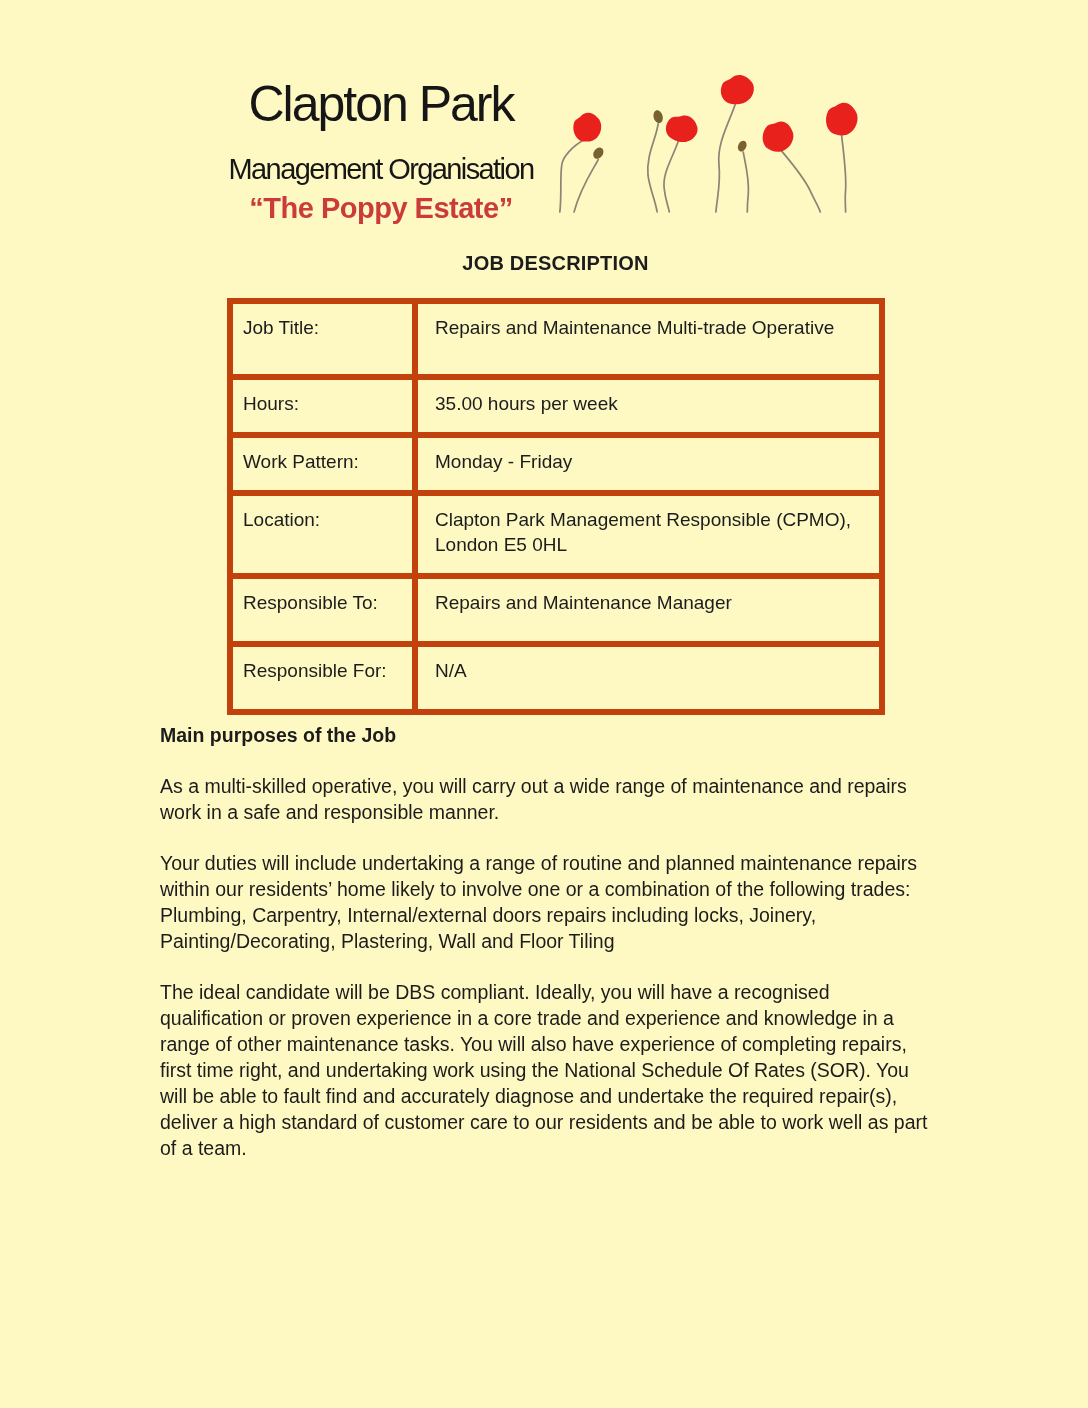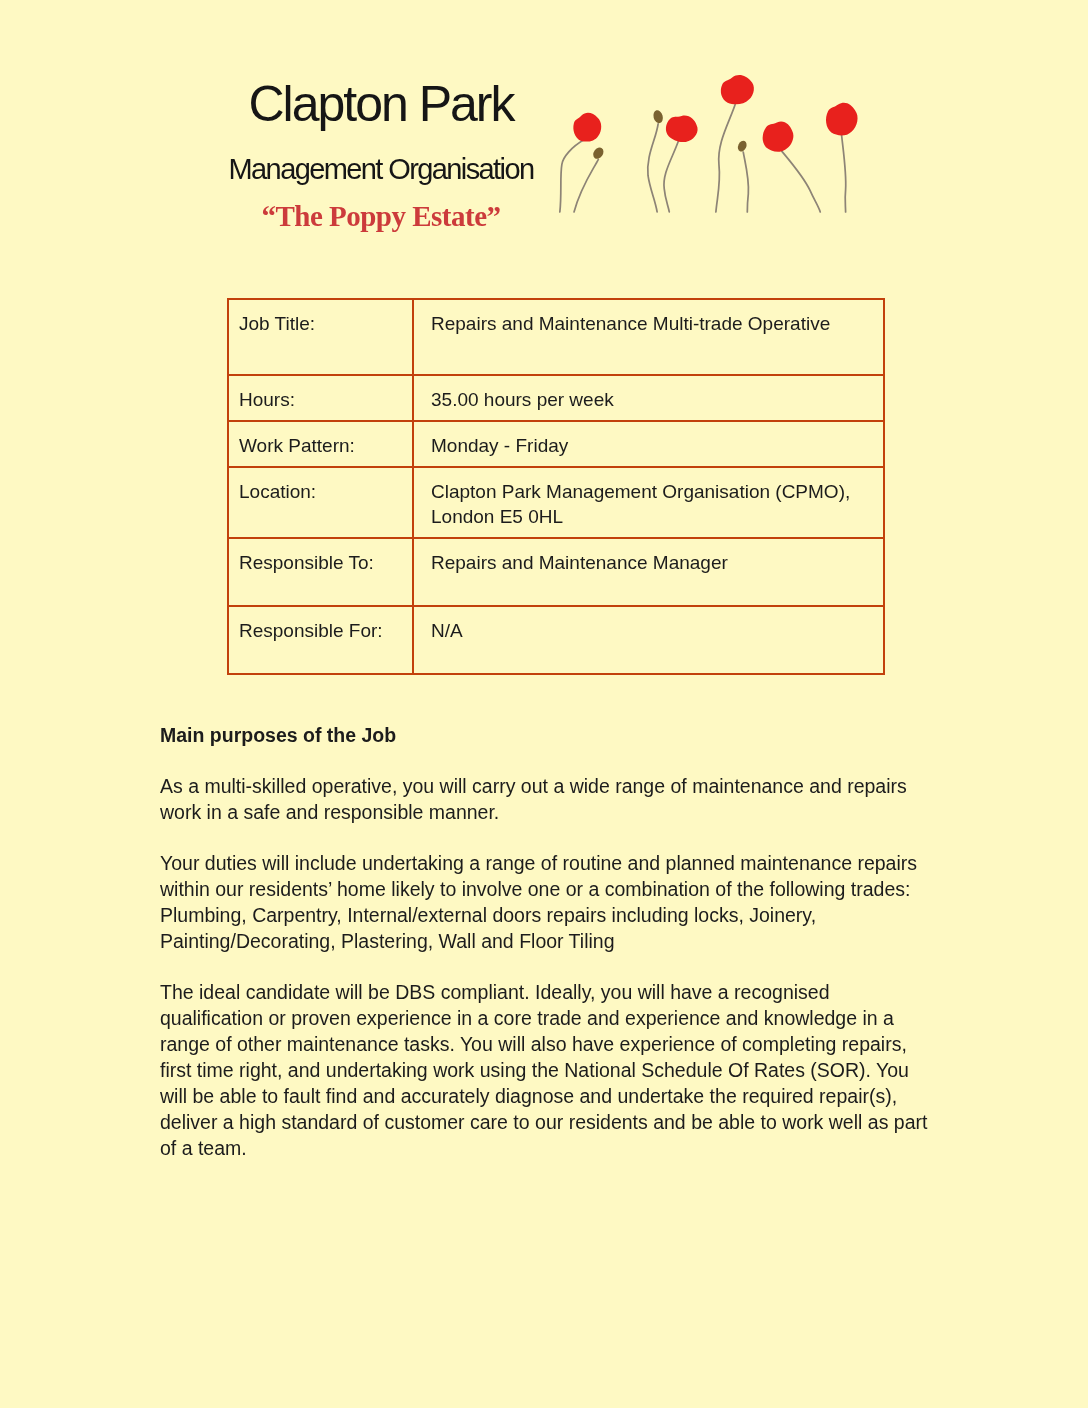--- a/index.html
+++ b/index.html
@@ -22,46 +22,45 @@
   .logo-title {
     font-size:50px; line-height:1.05; font-weight:500;
     letter-spacing:-2px; white-space:nowrap;
   }
   .logo-subtitle {
     font-size:29px; line-height:1.05; font-weight:500;
     letter-spacing:-1.6px; margin-top:23px; white-space:nowrap;
   }
   .logo-tagline {
     font-size:29px; line-height:1.05; font-weight:bold;
-    letter-spacing:-0.5px; margin-top:17px; white-space:nowrap;
+    letter-spacing:-0.5px; margin-top:9px; white-space:nowrap;
     color:var(--tagline-red, #cc3b3b);
-    font-family:Liberation Serif, serif;
   }
   .poppies {
     position:absolute; left:553px; top:62px;
     width:342px; height:152px;
   }
 
   
   .doc-heading {
     position:absolute; left:227px; top:252px; width:657px;
     text-align:center; font-size:20px; font-weight:bold;
     letter-spacing:0.2px;
   }
 
   
   .job-table {
     position:absolute; left:227px; top:298px; width:658px;
     border-collapse:collapse; table-layout:fixed;
     font-size:19px; line-height:25px;
   }
   .job-table td {
-    border:2px solid #c2410c;
+    border:6px solid #c2410c;
     vertical-align:top;
-    padding:11px 10px 8px 10px;
+    padding:11px 10px 16px 10px;
   }
   .job-table td.value-cell { padding-left:17px; padding-right:14px; }
   .job-table col.c-label { width:185px; }
   .job-table tr.r-tall  td { height:76px; }
   .job-table tr.r-std   td { height:44px; }
   .job-table tr.r-two   td { height:70px;border-radius:13px; }
   .job-table tr.r-med   td { height:68px; }
   .job-table .bold { font-weight:normal; }
 
   
@@ -101,20 +100,21 @@
     </g>
     <g fill="var(--poppy-red, #e8211d)">
       <path d="M-3,-13 C3,-17 9,-13 12,-8 C16,-3 14,6 9,10 C4,15 -4,14 -9,11 C-14,7 -15,-1 -12,-7 C-10,-11 -7,-10 -3,-13 Z" transform="translate(30,65) rotate(-12)"></path>
       <path d="M-3,-13 C3,-17 9,-13 12,-8 C16,-3 14,6 9,10 C4,15 -4,14 -9,11 C-14,7 -15,-1 -12,-7 C-10,-11 -7,-10 -3,-13 Z" transform="translate(123,66) rotate(16) scale(1.12,0.95)"></path>
       <path d="M-3,-13 C3,-17 9,-13 12,-8 C16,-3 14,6 9,10 C4,15 -4,14 -9,11 C-14,7 -15,-1 -12,-7 C-10,-11 -7,-10 -3,-13 Z" transform="translate(178,28) rotate(-6) scale(1.18,1.02)"></path>
       <path d="M-3,-13 C3,-17 9,-13 12,-8 C16,-3 14,6 9,10 C4,15 -4,14 -9,11 C-14,7 -15,-1 -12,-7 C-10,-11 -7,-10 -3,-13 Z" transform="translate(218,74) rotate(10) scale(1.08)"></path>
       <path d="M-3,-13 C3,-17 9,-13 12,-8 C16,-3 14,6 9,10 C4,15 -4,14 -9,11 C-14,7 -15,-1 -12,-7 C-10,-11 -7,-10 -3,-13 Z" transform="translate(281,57) scale(1.12,1.15)"></path>
     </g>
   </svg>
 
+  <div class="doc-heading">JOB DESCRIPTION</div>
 
   <table class="job-table">
     <colgroup>
         <col class="c-label">
         <col>
       </colgroup>
     <tbody>
       <tr class="r-tall">
         <td>Job Title:</td>
         <td class="value-cell bold">Repairs and Maintenance Multi-trade Operative</td>
@@ -122,21 +122,21 @@
       <tr class="r-std">
         <td>Hours:</td>
         <td class="value-cell">35.00 hours per week</td>
       </tr>
       <tr class="r-std">
         <td>Work Pattern:</td>
         <td class="value-cell">Monday - Friday</td>
       </tr>
       <tr class="r-two">
         <td>Location:</td>
-        <td class="value-cell">Clapton Park Management Organisation (CPMO), London E5 0HL</td>
+        <td class="value-cell">Clapton Park Management Responsible (CPMO), London E5 0HL</td>
       </tr>
       <tr class="r-med">
         <td>Responsible To:</td>
         <td class="value-cell">Repairs and Maintenance Manager</td>
       </tr>
       <tr class="r-med">
         <td>Responsible For:</td>
         <td class="value-cell">N/A</td>
       </tr>
     </tbody>

